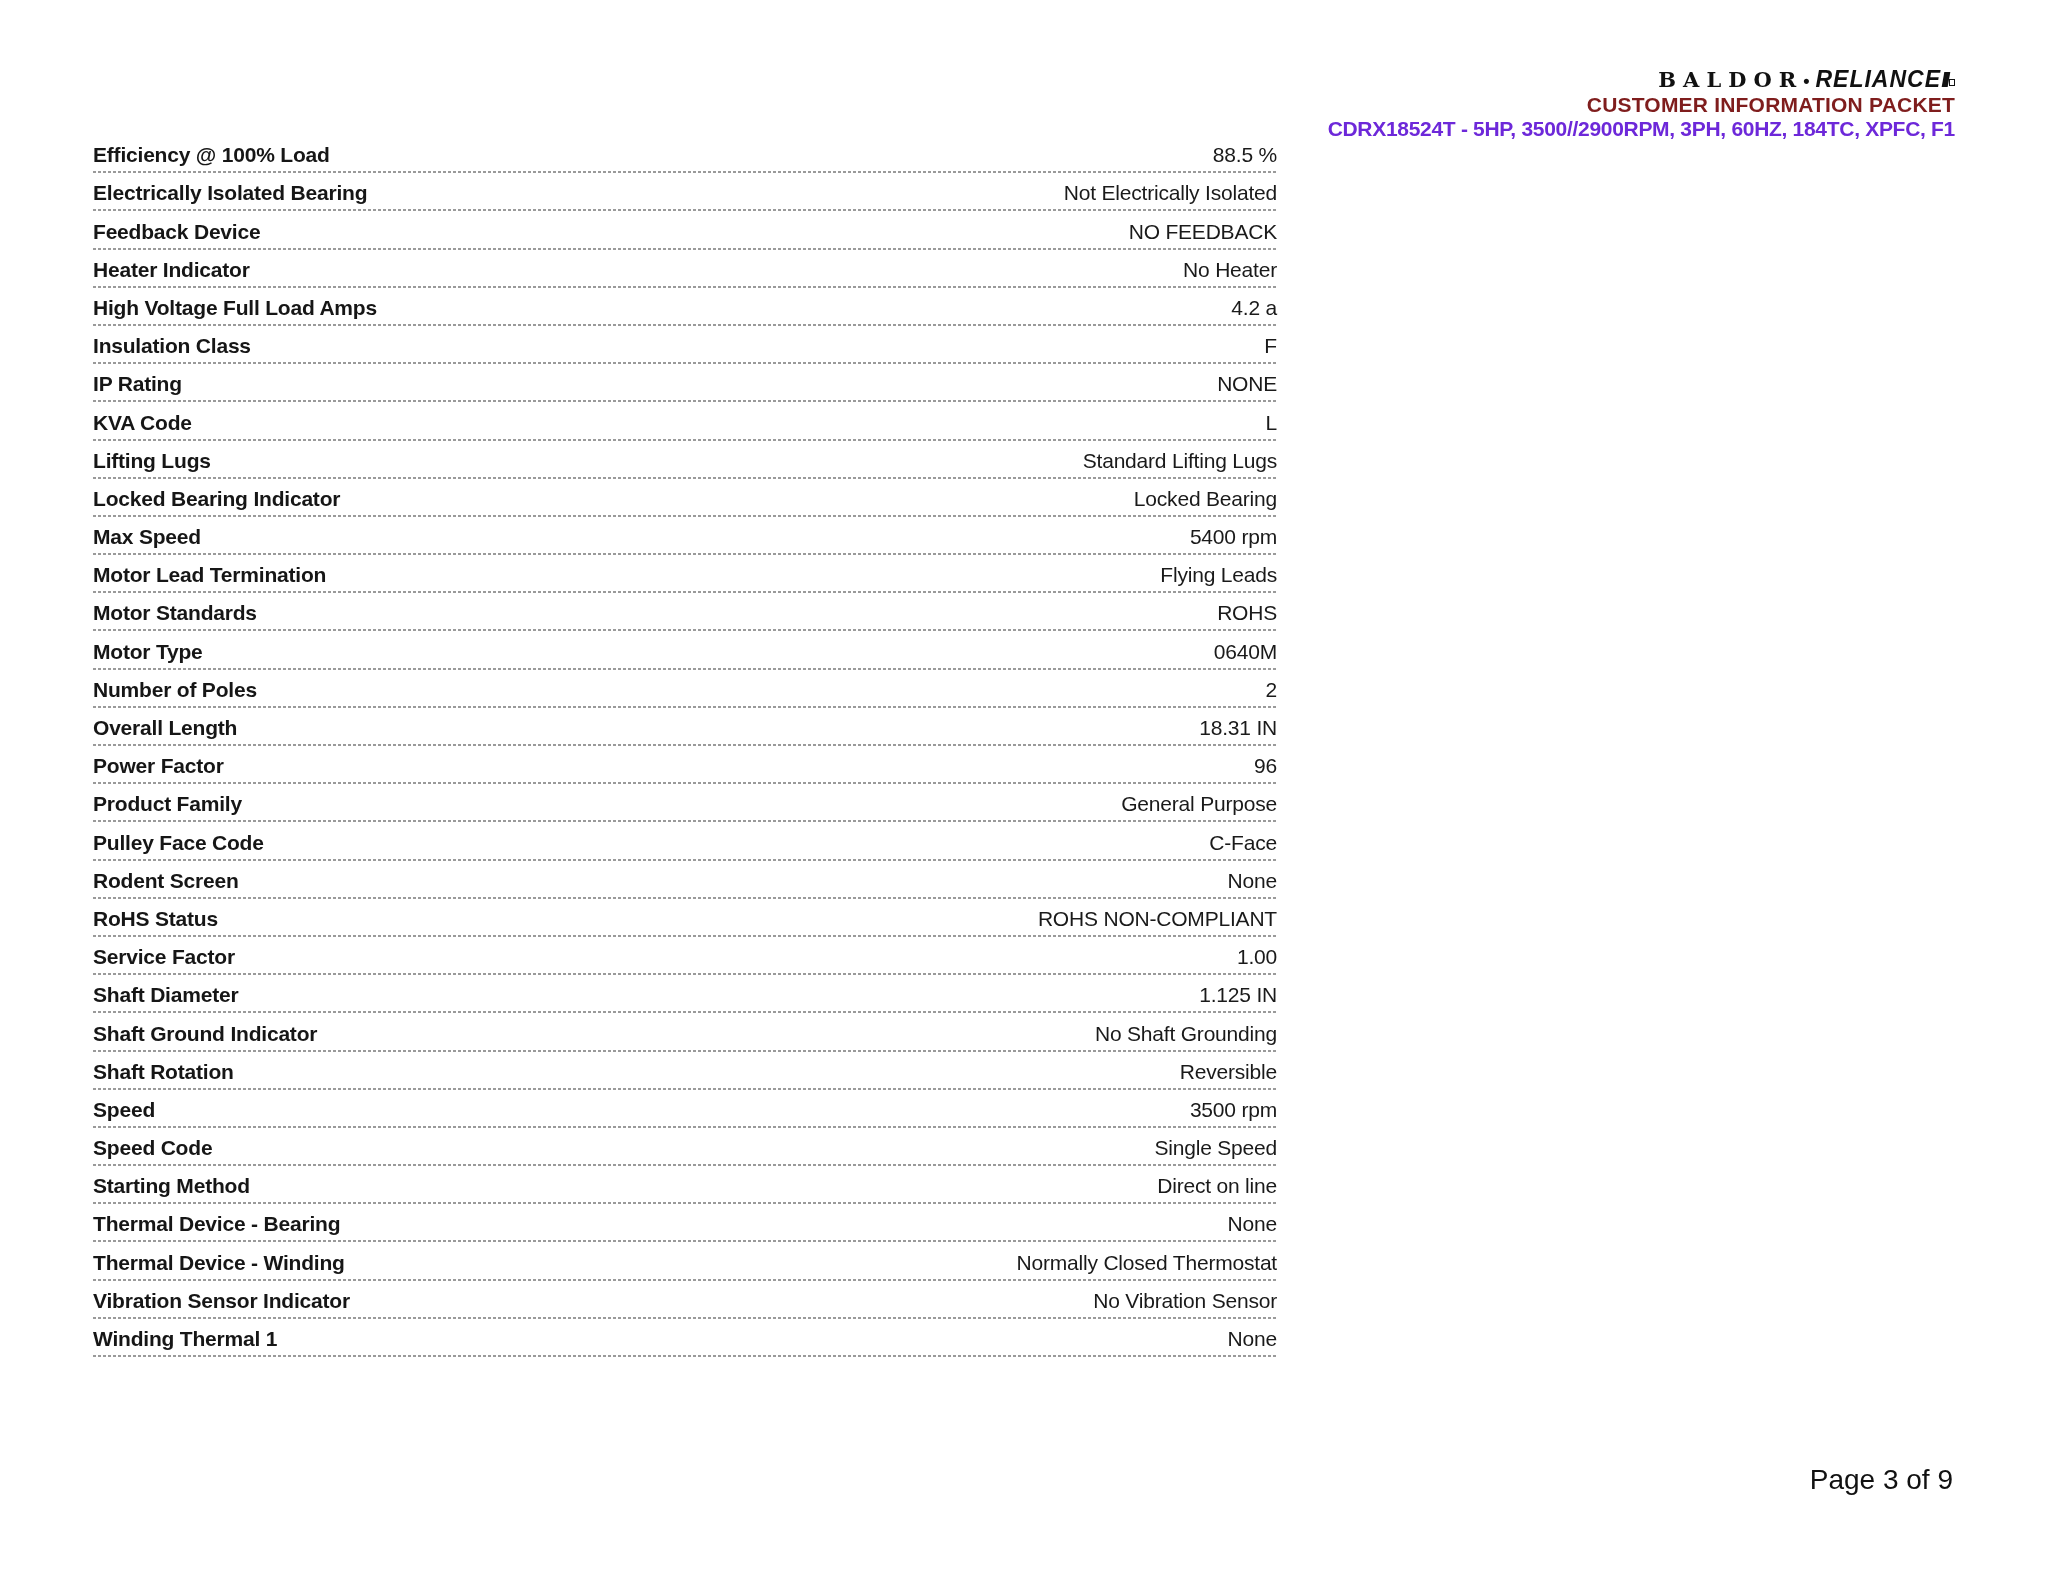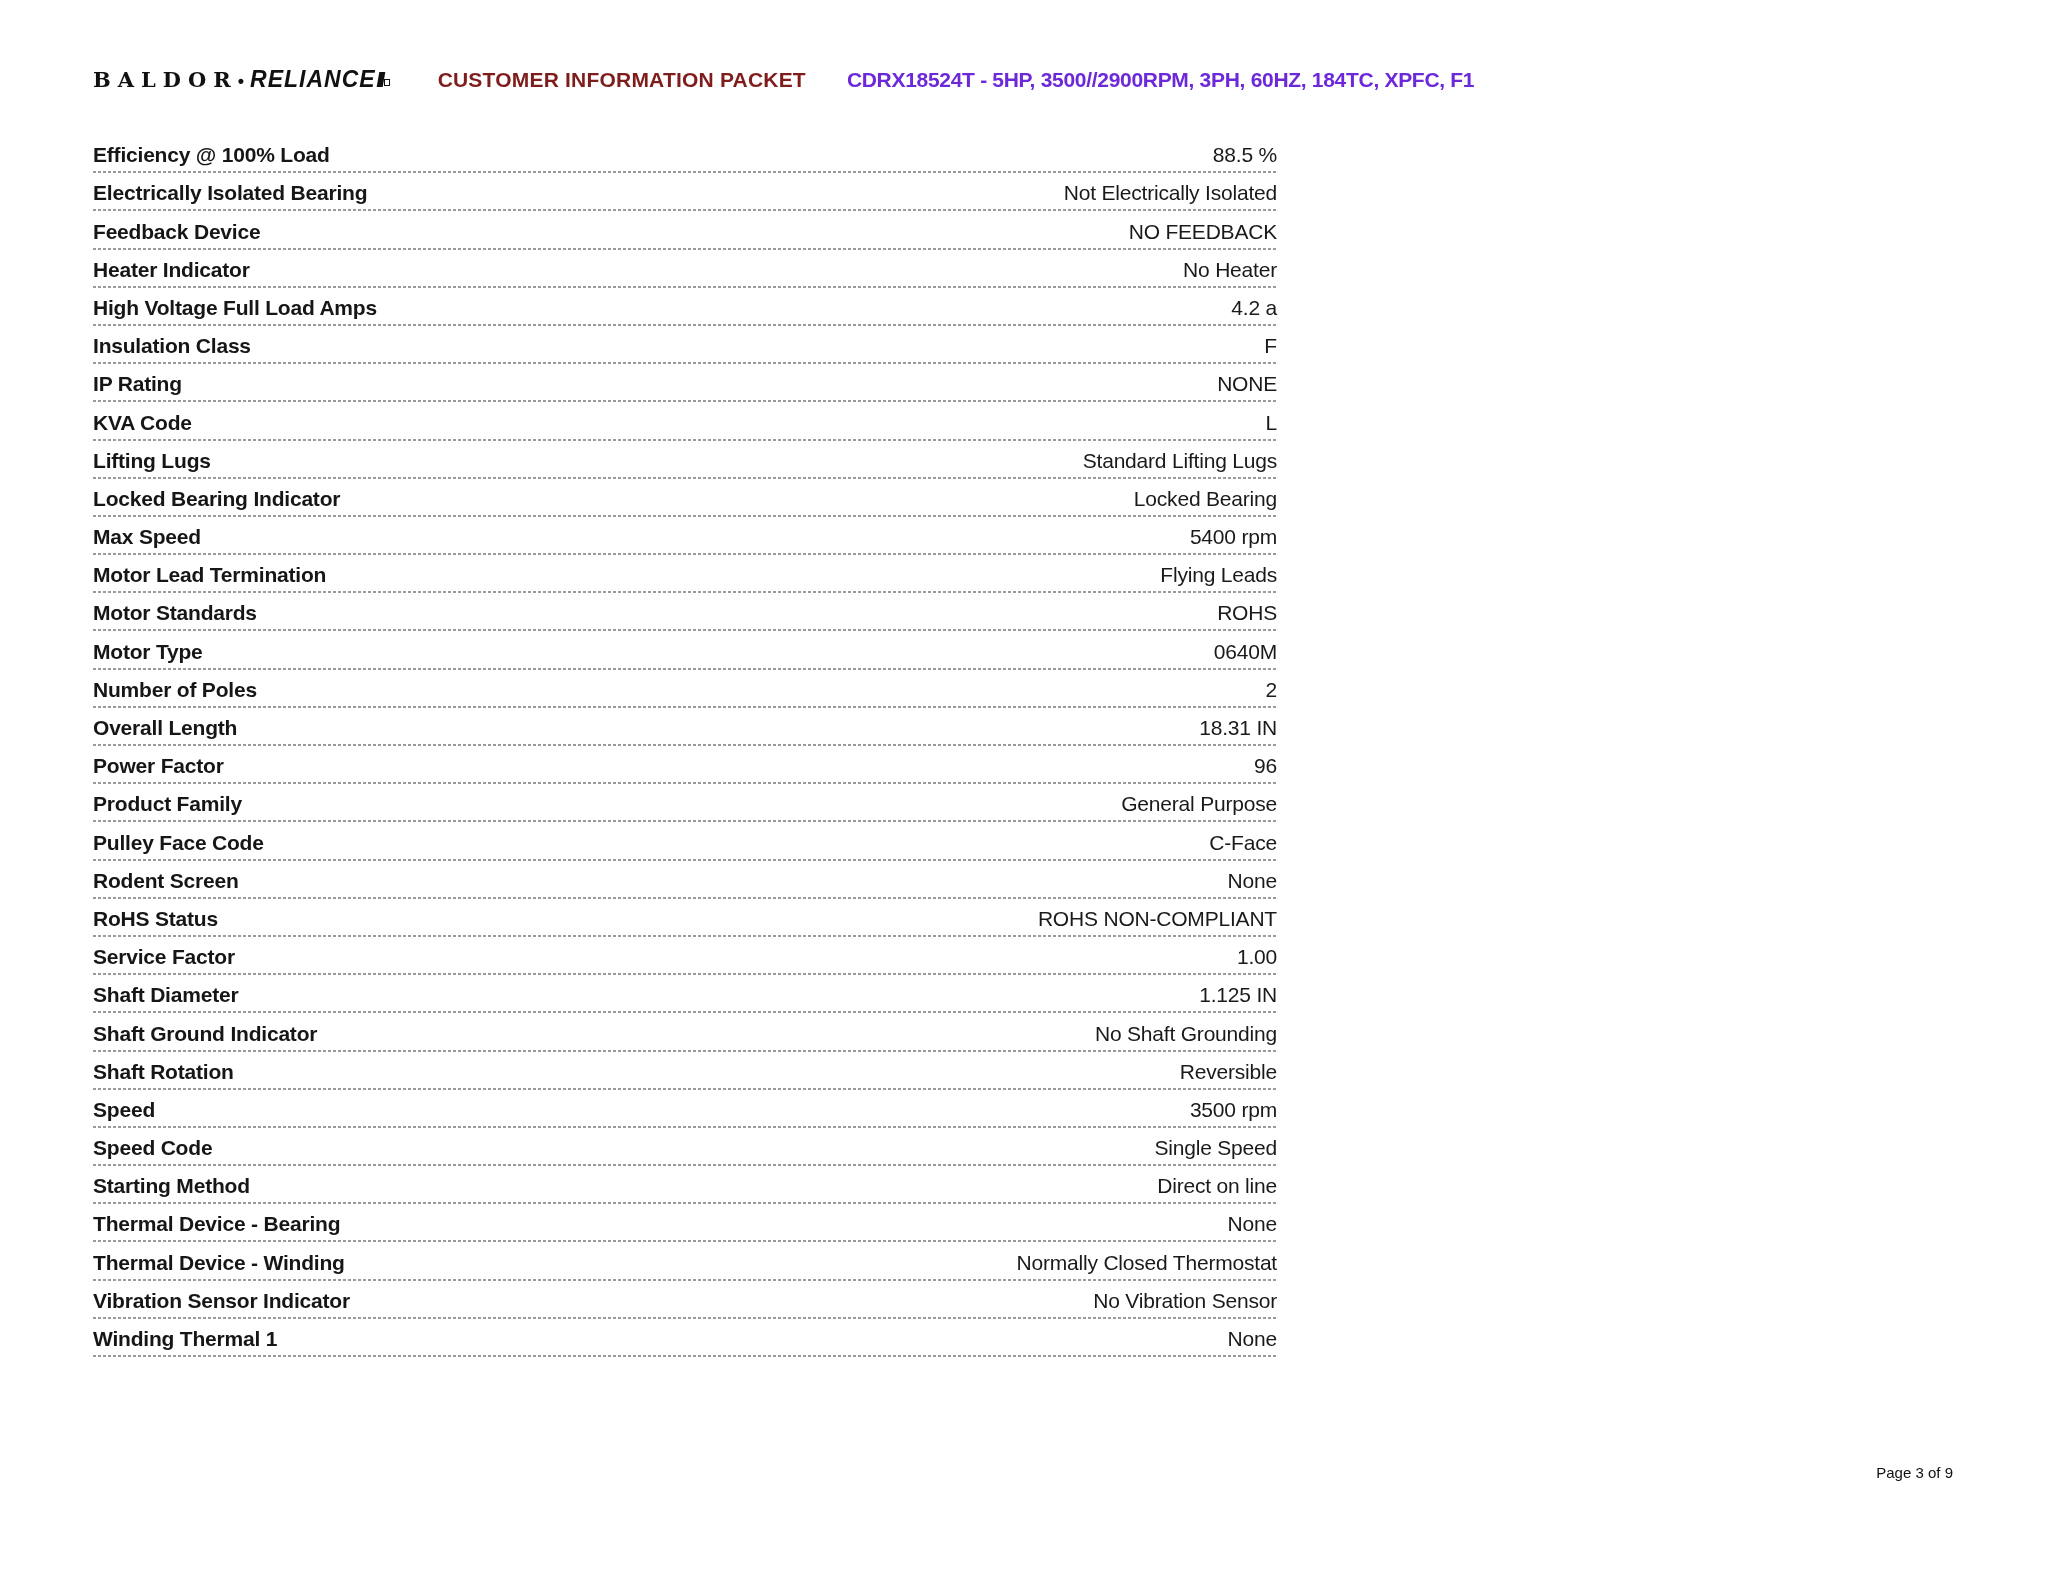--- a/index.html
+++ b/index.html
@@ -17,22 +17,23 @@
     overflow: hidden;
   }
 
   
   .header {
     position: absolute;
     top: 66px;
     left: 93px;
     right: 93px;
     display: flex;
-    align-items: center;
+    align-items: flex-end;
     white-space: nowrap;
+    flex-direction: column;
   }
   .logo {
     display: inline-flex;
     align-items: baseline;
     color: #111111;
   }
   .logo-baldor {
     font-family: "DejaVu Serif", serif;
     font-weight: 700;
     font-size: 21px;
@@ -131,21 +132,21 @@
     background: repeating-linear-gradient(90deg,
       #9a9a9a 0px, #9a9a9a 3px,
       rgba(0,0,0,0) 3px, rgba(0,0,0,0) 5px);
   }
 
   
   .footer {
     position: absolute;
     top: 1464px;
     right: 95px;
-    font-size: 15px;
+    font-size: 28px;
     font-weight: 400;
     color: #111111;
   }
 </style>
 </head>
 <body>
 
 <div class="page">
 
   <div class="header">

